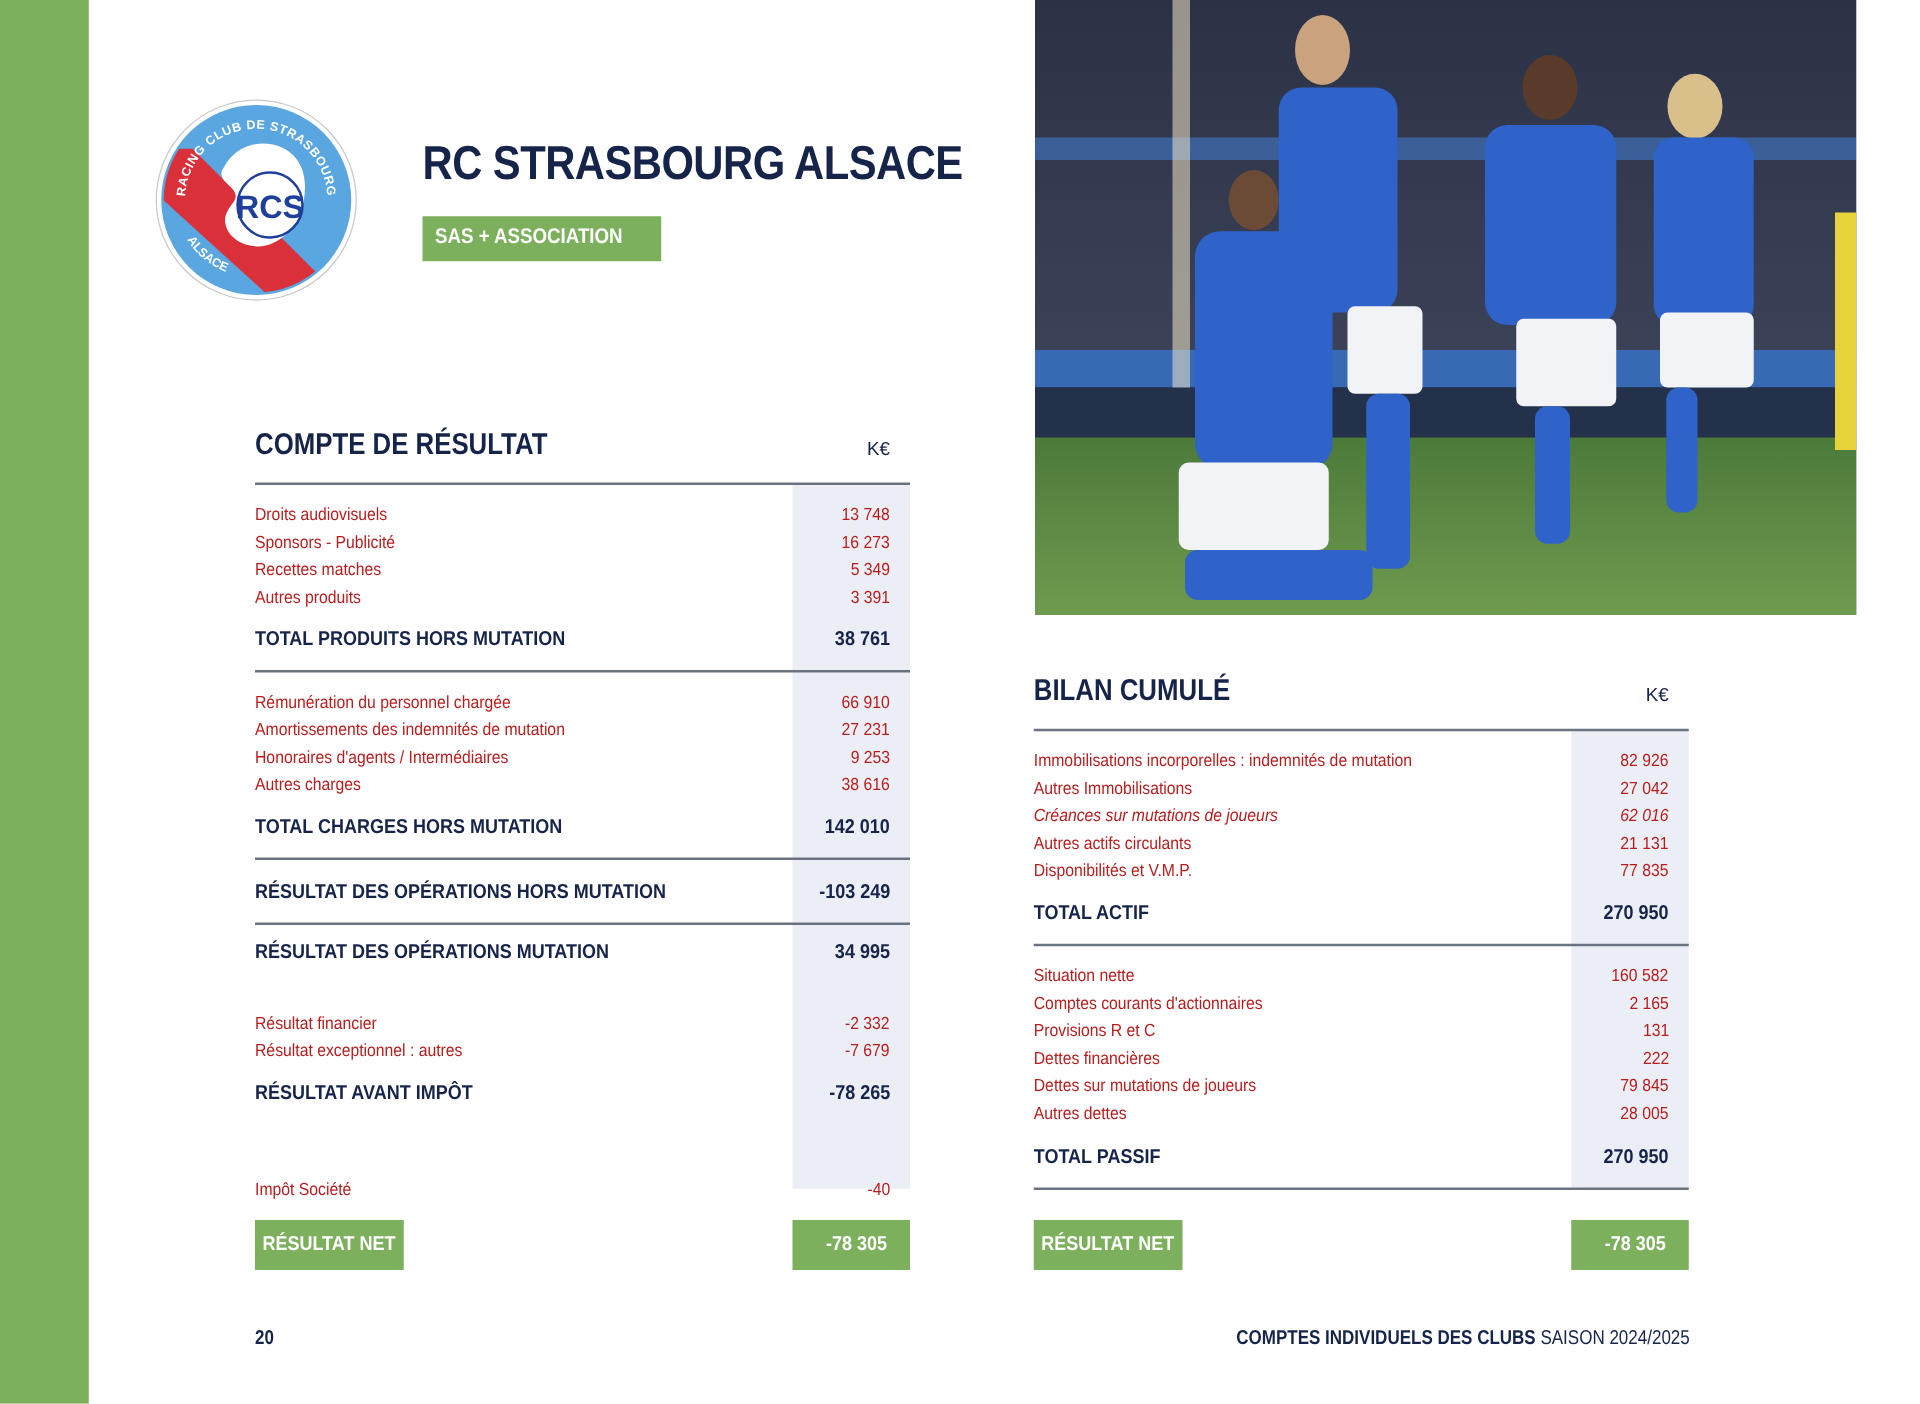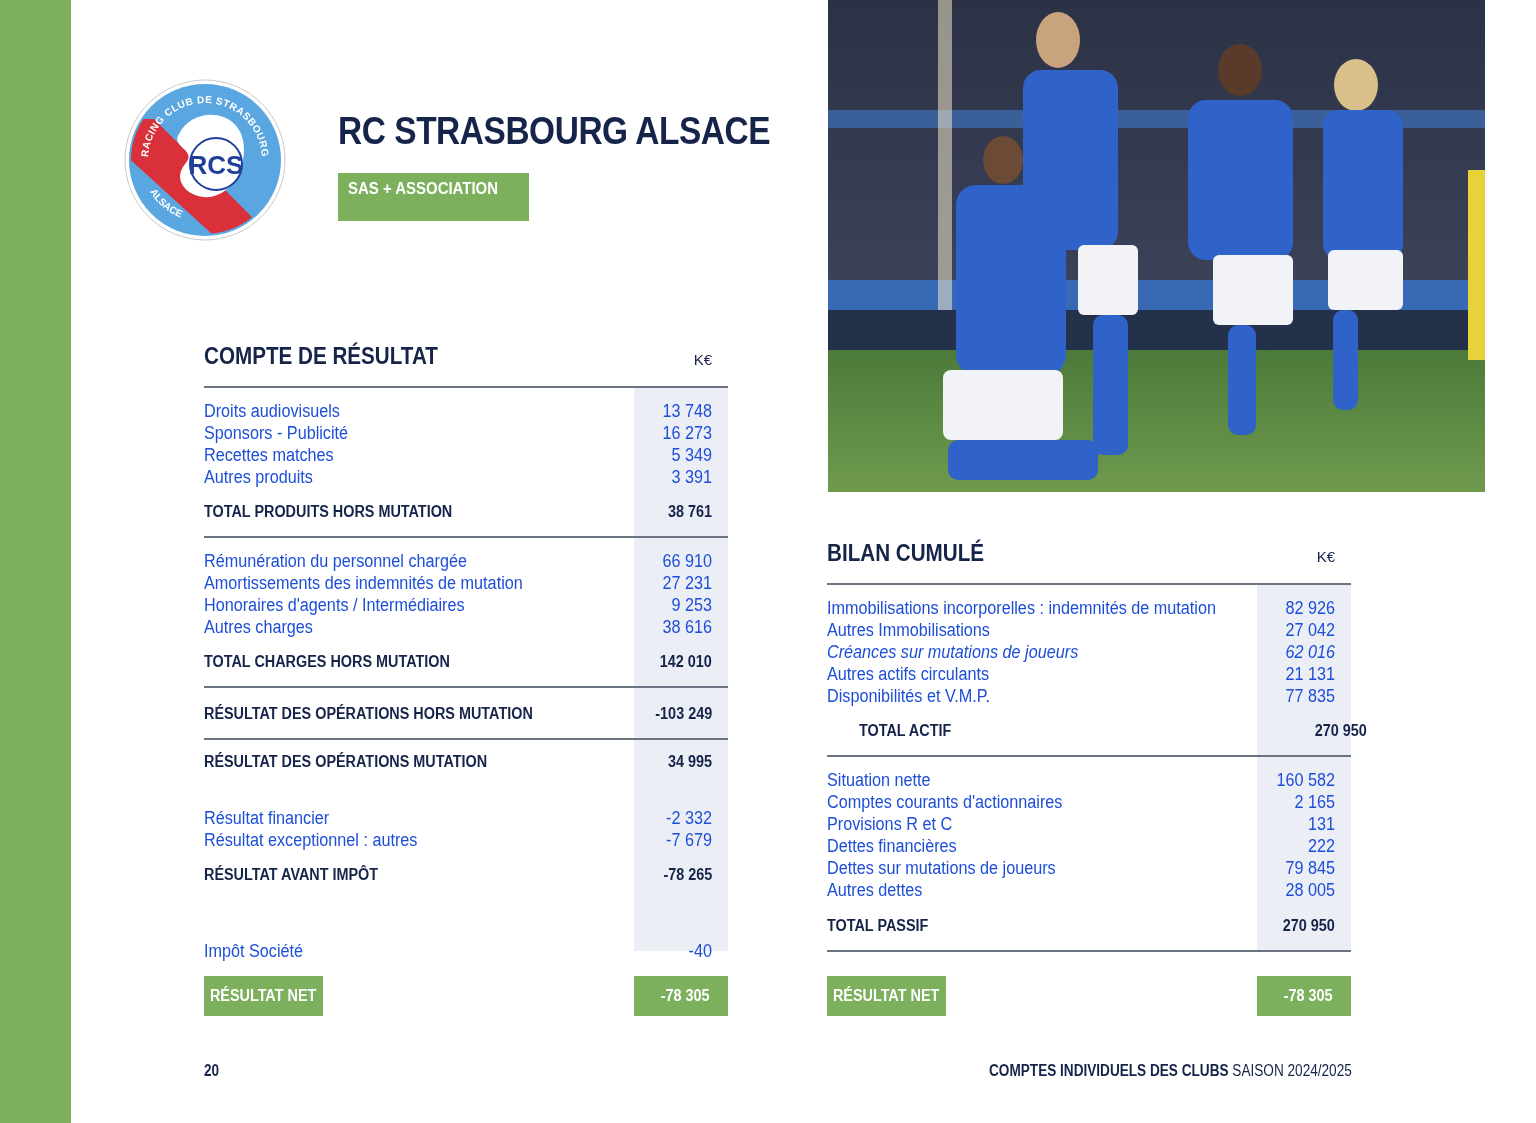--- a/index.html
+++ b/index.html
@@ -5,34 +5,34 @@
     * { box-sizing: border-box; margin: 0; padding: 0; }
     html, body { width: 1536px; height: 1123px; background: #ffffff; overflow: hidden; }
     body { position: relative; font-family: "Liberation Sans", sans-serif; color: #1b2a4a; }
 
     .side-band { position: absolute; left: 0; top: 0; width: 71px; height: 1123px; background: #7cb05d; }
 
     
     .logo { position: absolute; left: 124px; top: 79px; width: 162px; height: 162px; }
 
     .club-title { position: absolute; left: 338px; top: 110px; font-family: "Liberation Sans", sans-serif; font-weight: 700; font-size: 38px; color: #16244a; letter-spacing: -0.5px; transform: scaleX(0.88); transform-origin: left center; white-space: nowrap; }
-    .club-badge { position: absolute; left: 338px; top: 173px; height: 48px; padding: 0 10px; background: #7cb05d; color: #ffffff; font-weight: 700; font-size: 17px; line-height: 32px; white-space: nowrap; }
+    .club-badge { position: absolute; left: 338px; top: 173px; height: 36px; padding: 0 10px; background: #7cb05d; color: #ffffff; font-weight: 700; font-size: 17px; line-height: 32px; white-space: nowrap; }
     .club-badge span { display: inline-block; transform: scaleX(0.88); transform-origin: left center; }
 
     
     .photo { position: absolute; left: 828px; top: 0; width: 657px; height: 492px; overflow: hidden; background: #1d2435; }
 
     
     .fin-table { position: absolute; width: 524px; }
     .section-title { position: absolute; left: 0; font-weight: 700; font-size: 24px; color: #16244a; transform: scaleX(0.86); transform-origin: left center; white-space: nowrap; }
     .unit { position: absolute; right: 16px; font-size: 15px; color: #16244a; }
     .value-col-bg { position: absolute; right: 0; width: 94px; background: #eceef6; }
     .hr { position: absolute; left: 0; width: 524px; height: 2px; background: #6b7280; }
 
-    .row { position: absolute; left: 0; width: 524px; height: 22px; font-size: 18px; line-height: 22px; color: #1d4ed8; }
+    .row { position: absolute; left: 0; width: 524px; height: 22px; font-size: 14px; line-height: 22px; color: #b91c1c; }
     .row .label { position: absolute; left: 0; white-space: nowrap; transform: scaleX(0.9); transform-origin: left center; }
     .row .value { position: absolute; right: 16px; white-space: nowrap; transform: scaleX(0.9); transform-origin: right center; }
     .row.bold { font-weight: 700; color: #16244a; font-size: 16px; }
 
     .net-label-box { position: absolute; left: 0; height: 40px; width: 119px; background: #7cb05d; color: #ffffff; font-weight: 700; font-size: 16px; line-height: 40px; text-align: center; }
     .net-value-box { position: absolute; right: 0; height: 40px; width: 94px; background: #7cb05d; color: #ffffff; font-weight: 700; font-size: 16px; line-height: 40px; text-align: right; padding-right: 16px; }
     .net-label-box span, .net-value-box span { display: inline-block; transform: scaleX(0.9); }
 
     .footer-page { position: absolute; left: 204px; top: 1062px; font-weight: 700; font-size: 16px; color: #16244a; transform: scaleX(0.85); transform-origin: left center; }
     .footer-right { position: absolute; right: 184px; top: 1062px; font-size: 16px; color: #16244a; white-space: nowrap; transform: scaleX(0.85); transform-origin: right center; }
@@ -219,21 +219,21 @@
       <span class="value">62 016</span>
     </div>
   <div class="row" style="top:126px;">
       <span class="label">Autres actifs circulants</span>
       <span class="value">21 131</span>
     </div>
   <div class="row" style="top:148px;text-align:center;">
       <span class="label">Disponibilités et V.M.P.</span>
       <span class="value">77 835</span>
     </div>
-  <div class="row bold" style="top:183px;margin-left:32px;">
+  <div class="row bold" style="top:183px;">
       <span class="label">TOTAL ACTIF</span>
       <span class="value">270 950</span>
     </div>
 
   <div class="hr" style="top:218px;"></div>
 
   <div class="row" style="top:232px;">
       <span class="label">Situation nette</span>
       <span class="value">160 582</span>
     </div>

